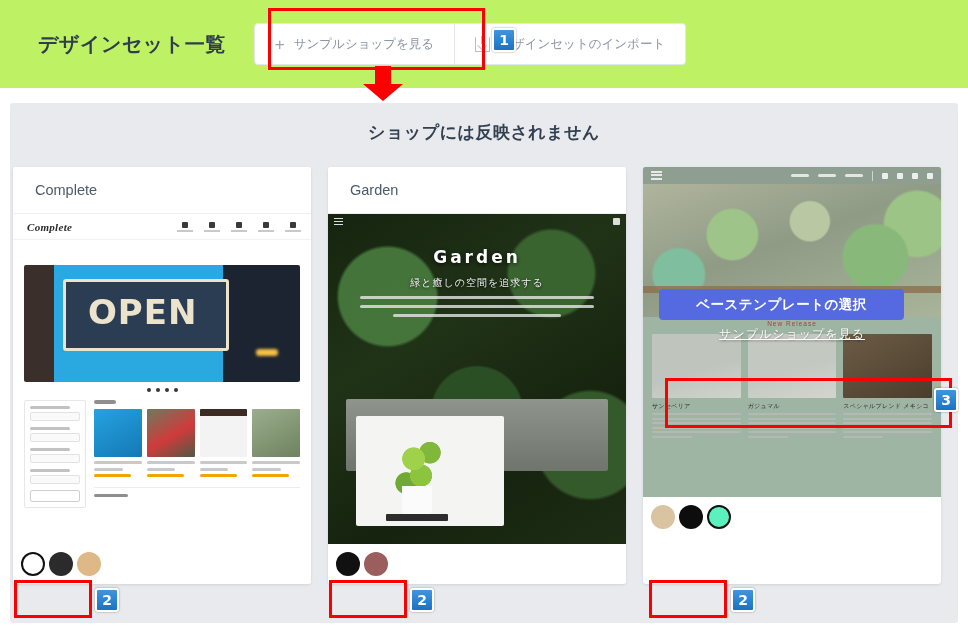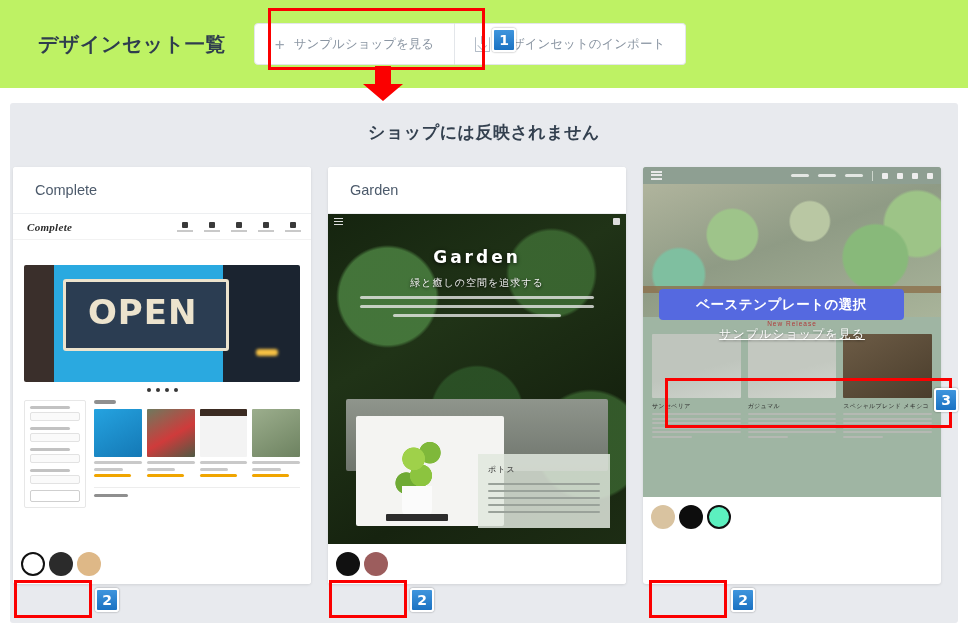--- a/index.html
+++ b/index.html
@@ -447,28 +447,20 @@
           </div>
           <div class="gp-cats">
             <div class="gp-cat a">
               <span>観葉植物</span>
             </div>
           </div>
           <div class="gp-card"></div>
           <div class="gp-plant"></div>
           <div class="gp-pot"></div>
           <div class="gp-stand"></div>
-          <div class="gp-txtpanel">
-            <b>ポトス</b>
-            <i></i>
-              <i></i>
-              <i></i>
-              <i></i>
-              <i></i>
-          </div>
         </div>
       </div>
       <div class="swatch-row">
         <span class="swatch sel" style="background:#111111;"></span>
         <span class="swatch" style="background:#9c5d5d;"></span>
         <span class="swatch" style="background:#ffffff;"></span>
       </div>
     </div>
 
     <div class="card">

